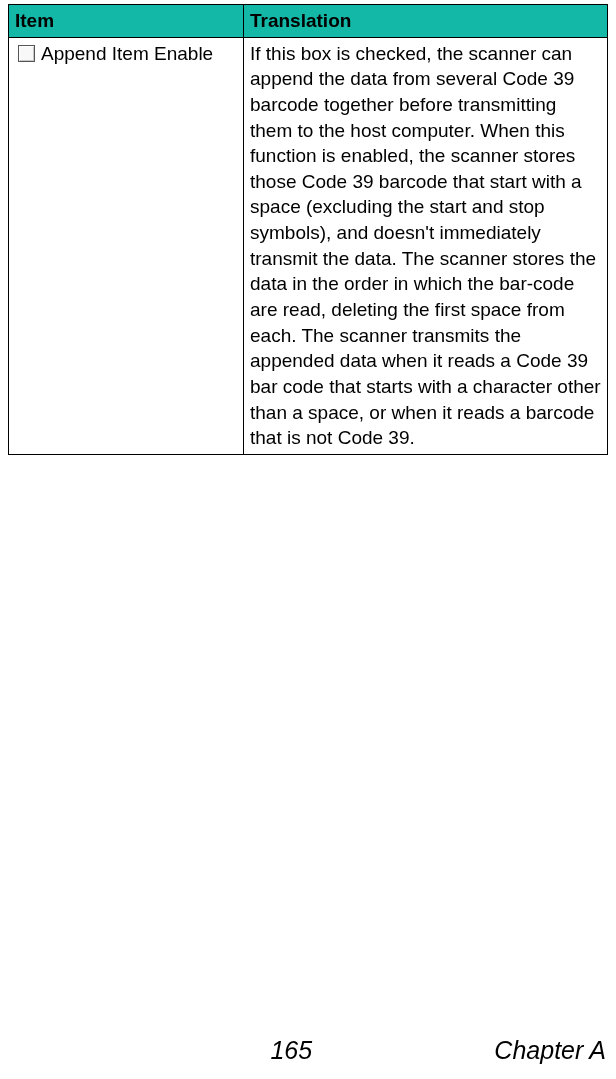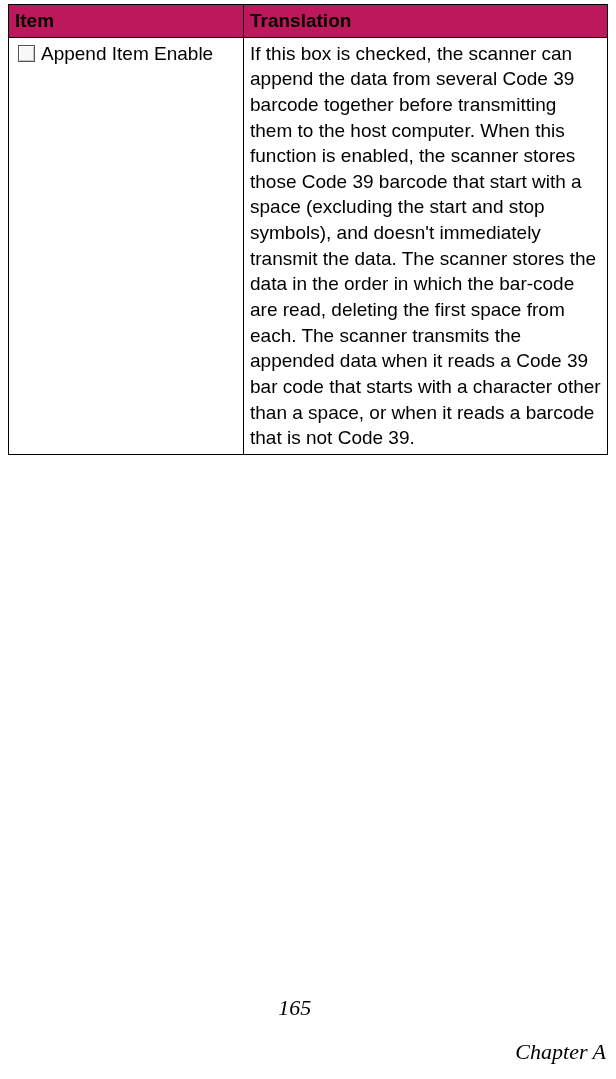--- a/index.html
+++ b/index.html
@@ -24,21 +24,21 @@
     th, td {
       border: 1px solid #000;
       vertical-align: top;
       padding: 3px 6px;
       font-size: 19px;
       line-height: 1.35;
     }
     th {
       text-align: left;
       font-weight: bold;
-      background: #be185d;
+      background: #14b8a6;
     }
     .item-col {
       width: 235px;
     }
     .item-cell {
       white-space: nowrap;
     }
     .checkbox-icon {
       display: inline-block;
       width: 17px;
@@ -49,32 +49,31 @@
       vertical-align: -2px;
       margin-right: 6px;
       margin-left: 3px;
     }
     .footer {
       position: absolute;
       bottom: 14px;
       left: 0;
       width: 100%;
       padding: 0 10px 0 12px;
-      font-family: Liberation Serif, serif;
+      font-family: Liberation Sans, sans-serif;
       font-style: italic;
-      font-size: 22px;
+      font-size: 25px;
     }
     .page-number {
       position: absolute;
       left: 50%;
       transform: translateX(-90%);
     }
     .chapter {
       float: right;
-      margin-top: 44px;
     }
   </style>
 </head>
 <body>
 
 <div class="content">
   <table>
     <thead>
       <tr>
         <th class="item-col">Item</th>

